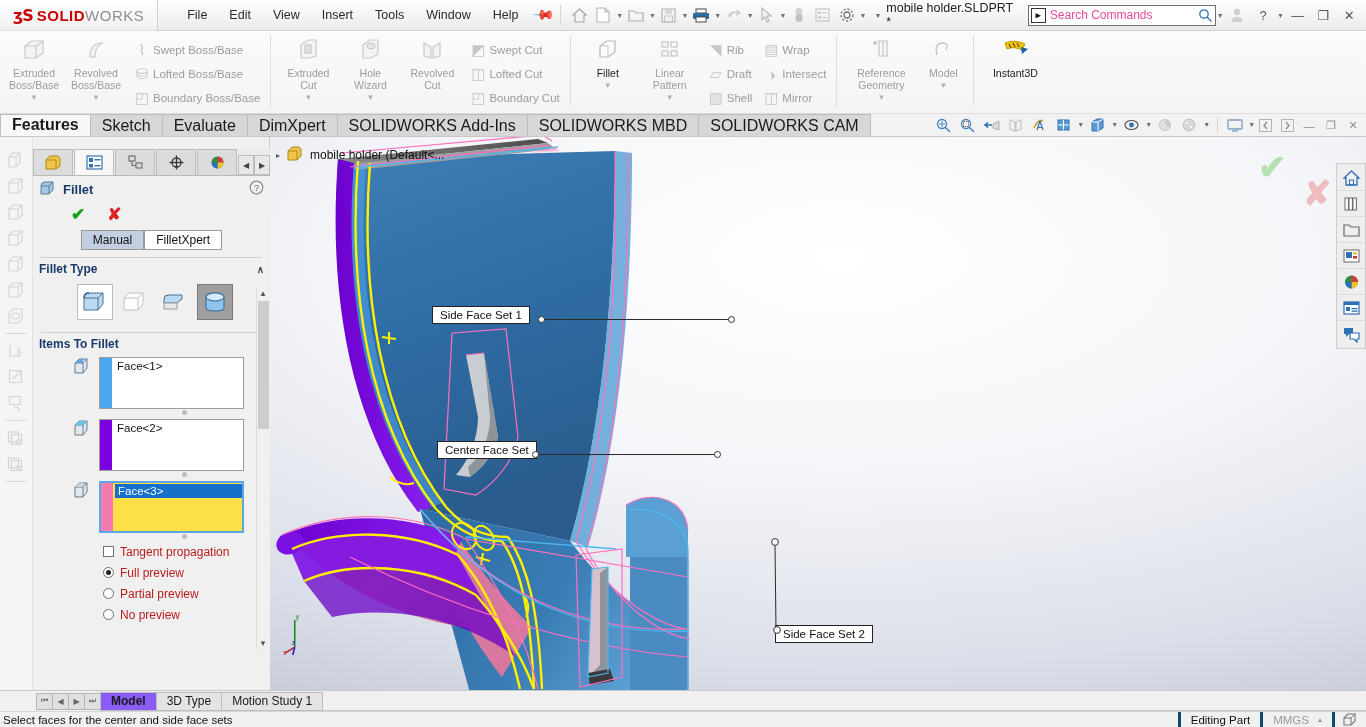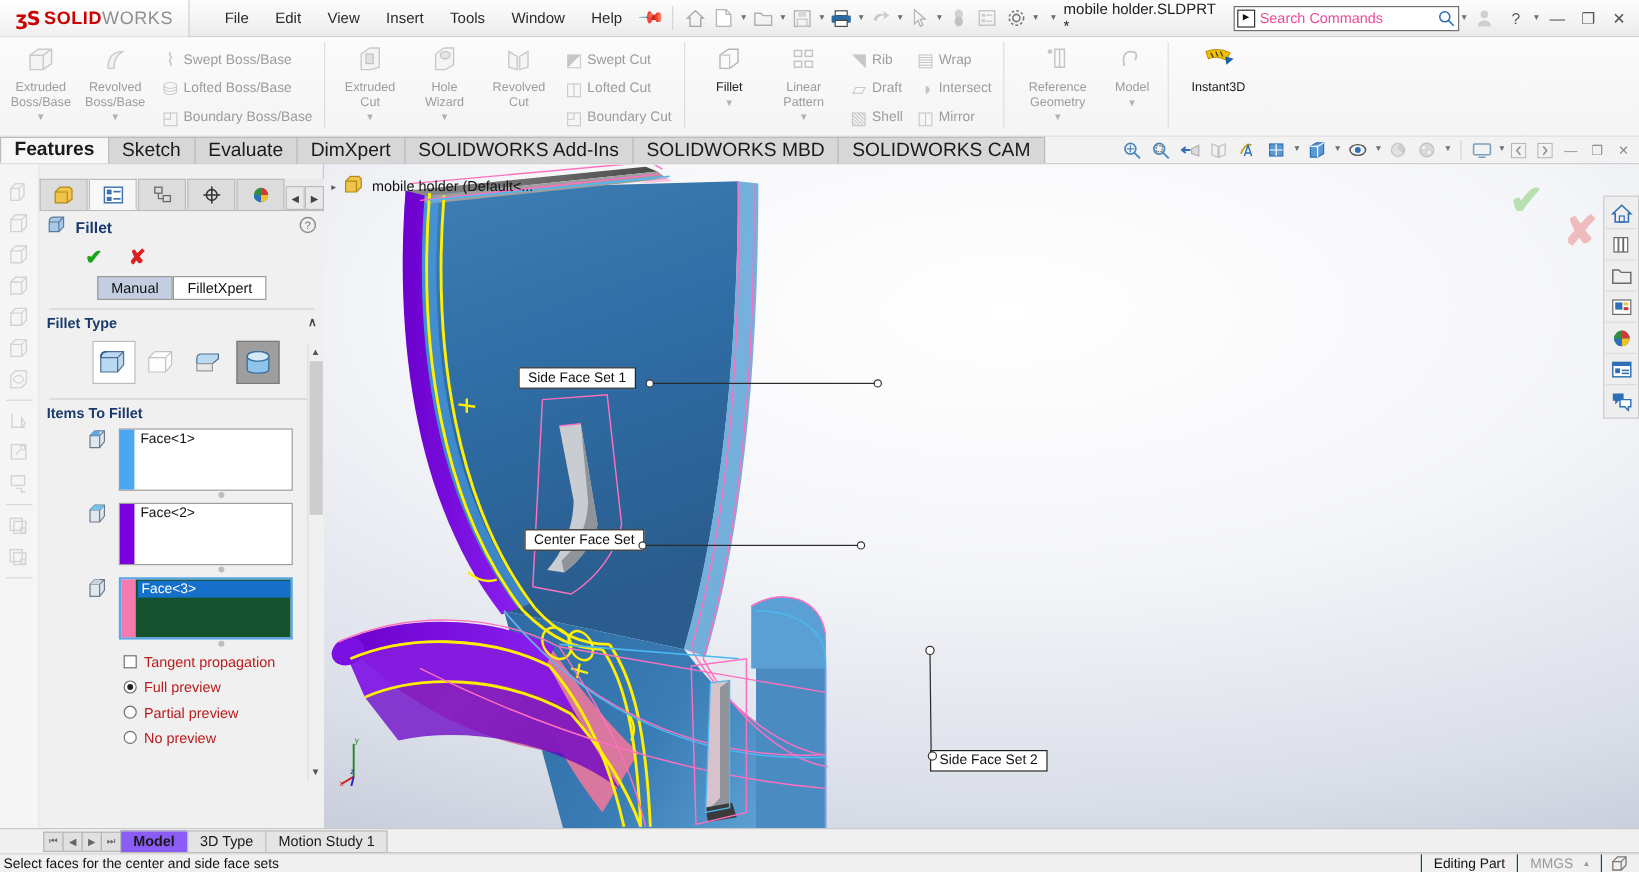--- a/index.html
+++ b/index.html
@@ -156,21 +156,21 @@
   .sel-ic { position:absolute; left:40px; top:2px; font-size:16px; }
   .sel-box {
     margin-left:26px; width:145px; height:52px; border:1px solid #9c9c9c; background:#fff;
     display:flex;
   }
   .sel-swatch { width:12px; height:100%; }
   .sel-items { flex:1; padding:1px 0 0 2px; }
   .sel-item { font-size:11.5px; color:#111; padding:1px 3px; }
   .sel-item.hl { background:#1570c9; color:#fff; }
   .sel-box.active { border:2px solid #5aa7e8; }
-  .sel-box.active .sel-items { background:#14532d; }
+  .sel-box.active .sel-items { background:#fde047; }
   .sel-handle { display:flex; justify-content:center; margin:1px 0 2px 66px; }
   .sel-handle .dot { width:5px; height:5px; border-radius:50%; background:#bdbdbd; }
   .opt-row { display:flex; align-items:center; height:21px; padding-left:70px; font-size:12px; color:#b91c1c; }
   .cb { width:11px; height:11px; border:1px solid #707070; background:#fff; margin-right:6px; }
   .rb { width:11px; height:11px; border:1px solid #707070; border-radius:50%; background:#fff;
         margin-right:6px; position:relative; }
   .rb.on::after { content:''; position:absolute; left:2px; top:2px; width:5px; height:5px;
                   border-radius:50%; background:#222; }
   .fillet-types { display:flex; padding:4px 0 0 44px; gap:4px; }
   .ft { width:36px; height:36px; border:1px solid transparent; display:flex;
@@ -234,21 +234,21 @@
           color:#1a1a1a; background:#e4e4e4; border:1px solid #bcbcbc; margin-right:-1px;}
   .btab.sel { background:#8b5cf6; font-weight:bold; }
   .btab-fill { flex:1; height:19px; border-bottom:1px solid #c8c8c8; }
   .statusbar {
     position:absolute; left:0; top:711px; width:1366px; height:16px;
     background:#f0f0f0; border-top:1px solid #d5d5d5;
     display:flex; align-items:center; font-size:11.5px; color:#111;
   }
   .st-left { padding-left:3px; }
   .st-right { margin-left:auto; display:flex; align-items:center; }
-  .st-cell { padding:0 10px; border-left:1px solid #0c4a6e; height:16px;
+  .st-cell { padding:0 10px; border-left:3px solid #0c4a6e; height:16px;
              display:flex; align-items:center; }
   .st-dim { color:#9a9a9a; }
 </style>
 </head>
 <body>
 
 <div id="app">
 
   <div class="titlebar">
     <div class="logo-box">

